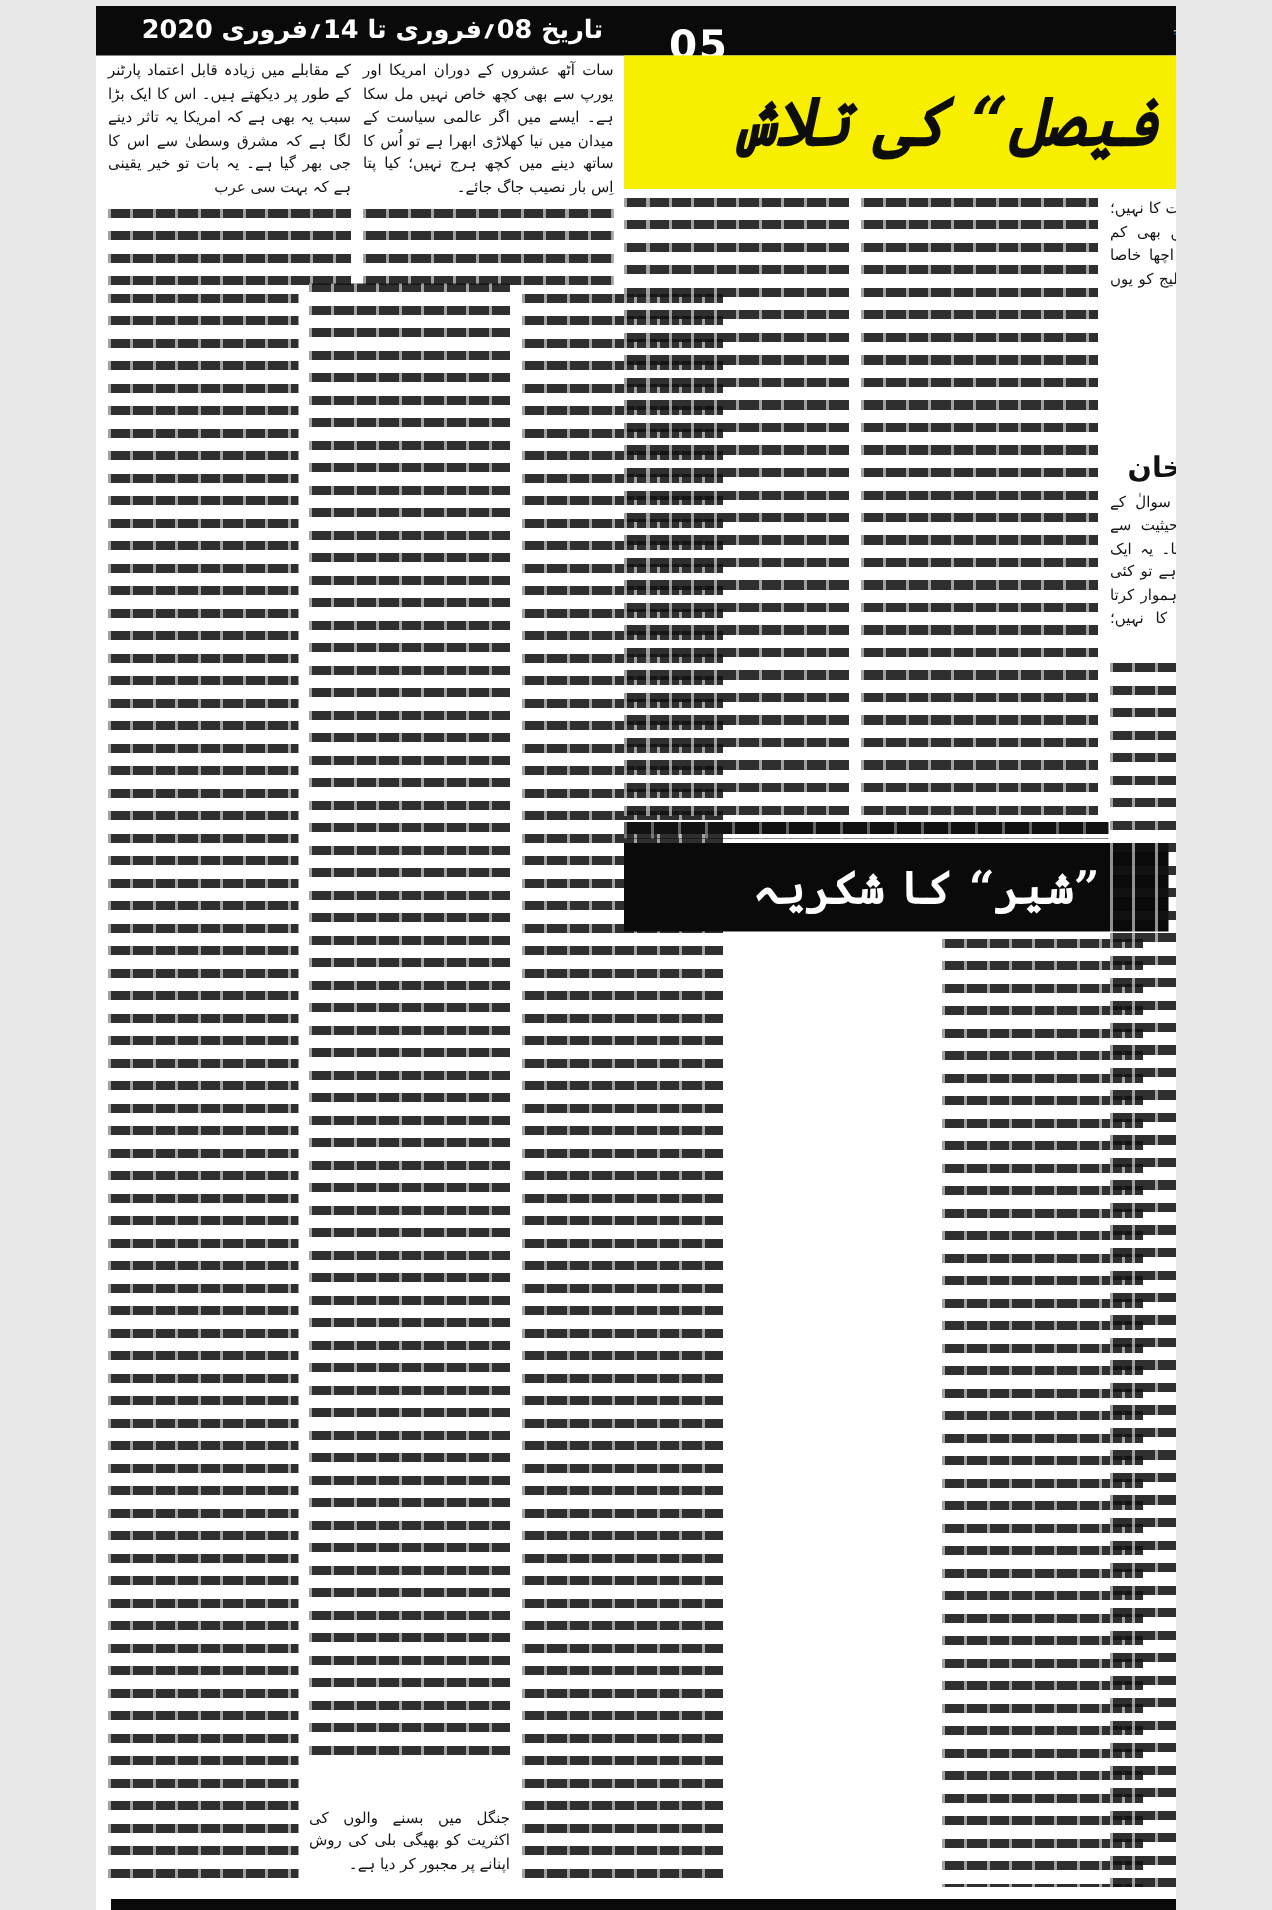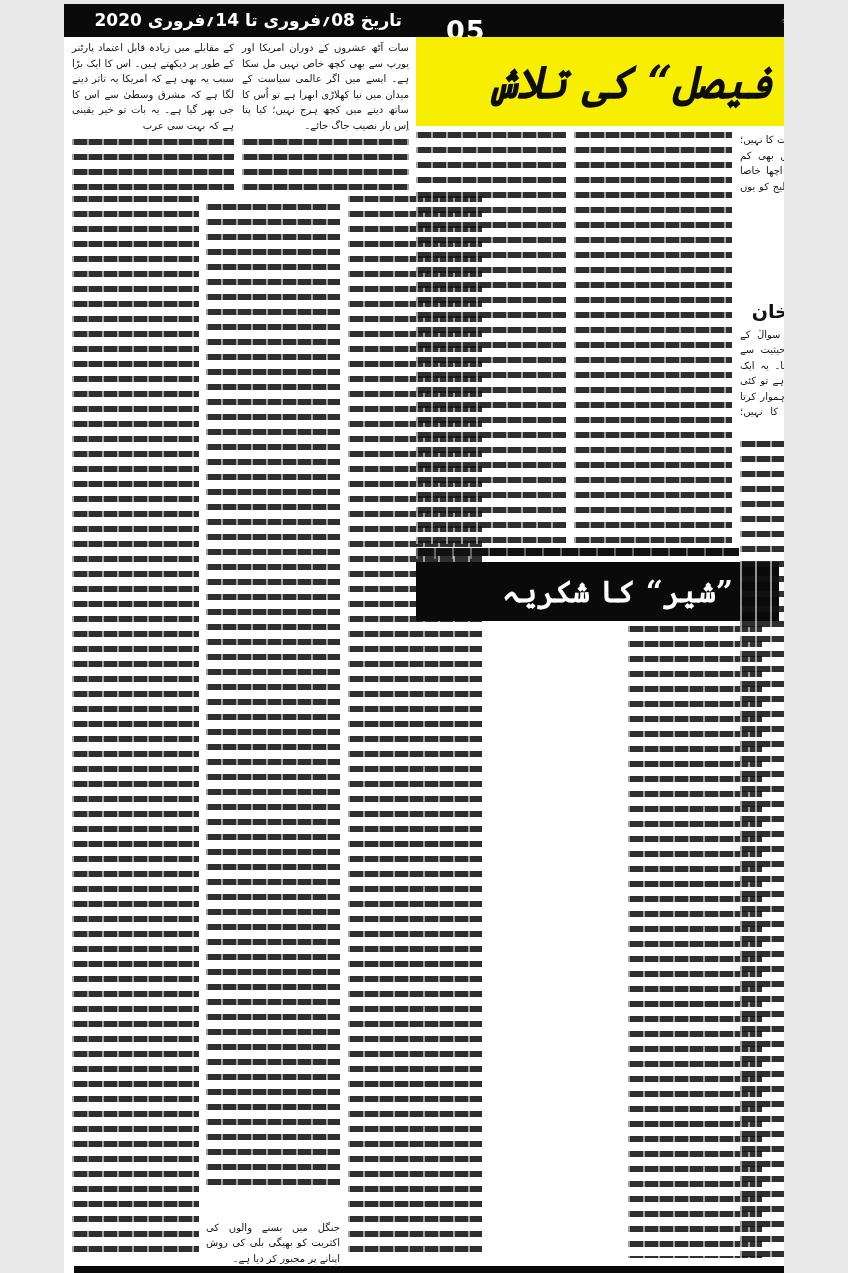--- a/index.html
+++ b/index.html
@@ -105,21 +105,21 @@
     <div class="fill greek"></div>
   </div>
   <div class="col" style="left:8px;top:36px;width:162px;height:150px;">
     <p class="snippet">کے مقابلے میں زیادہ قابل اعتماد پارٹنر کے طور پر دیکھتے ہیں۔ اس کا ایک بڑا سبب یہ بھی ہے کہ امریکا یہ تاثر دینے لگا ہے کہ مشرق وسطیٰ سے اس کا جی بھر گیا ہے۔ یہ بات تو خیر یقینی ہے کہ بہت سی عرب</p>
     <div class="fill greek"></div>
   </div>
 
   <div class="col" style="left:8px;top:192px;width:127px;height:1062px;">
     <div class="fill greek"></div>
   </div>
-  <div class="col" style="left:142px;top:200px;width:134px;height:1062px;gap:31px;">
+  <div class="col" style="left:142px;top:185px;width:134px;height:1062px;gap:31px;">
     <div class="fill greek"></div>
     <p class="snippet closing">جنگل میں بسنے والوں کی اکثریت کو بھیگی بلی کی روش اپنانے پر مجبور کر دیا ہے۔</p>
   </div>
   <div class="col" style="left:284px;top:192px;width:134px;height:1062px;">
     <div class="fill greek"></div>
   </div>
 
   <div class="col" style="left:352px;top:128px;width:150px;height:412px;">
     <div class="fill greek"></div>
   </div>

